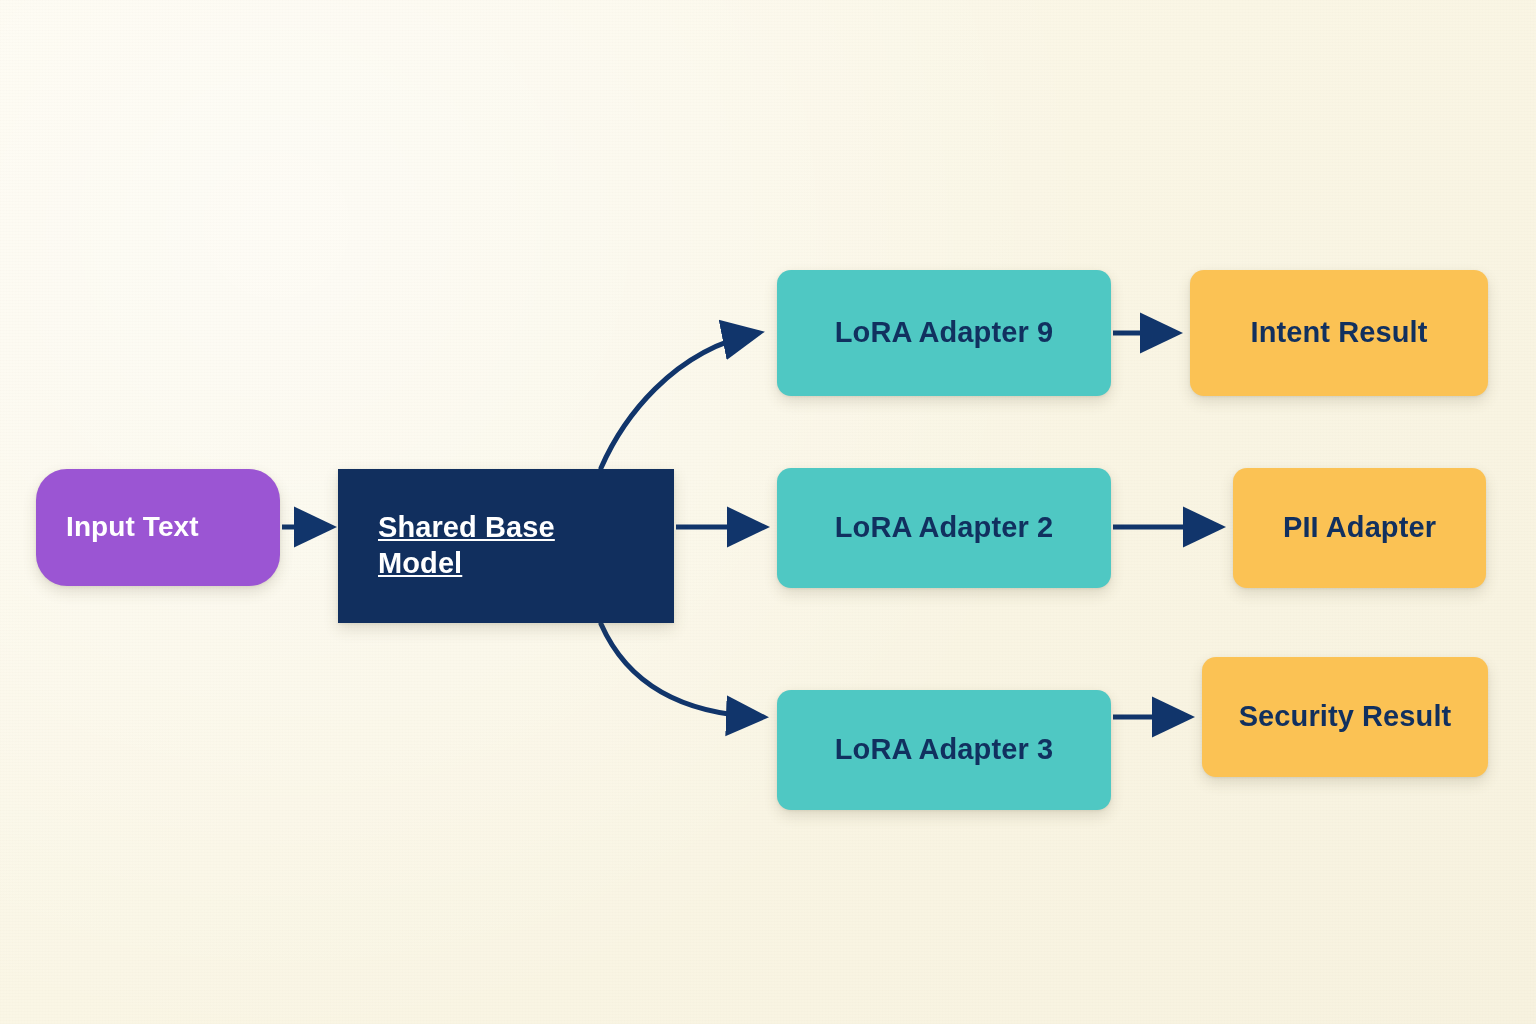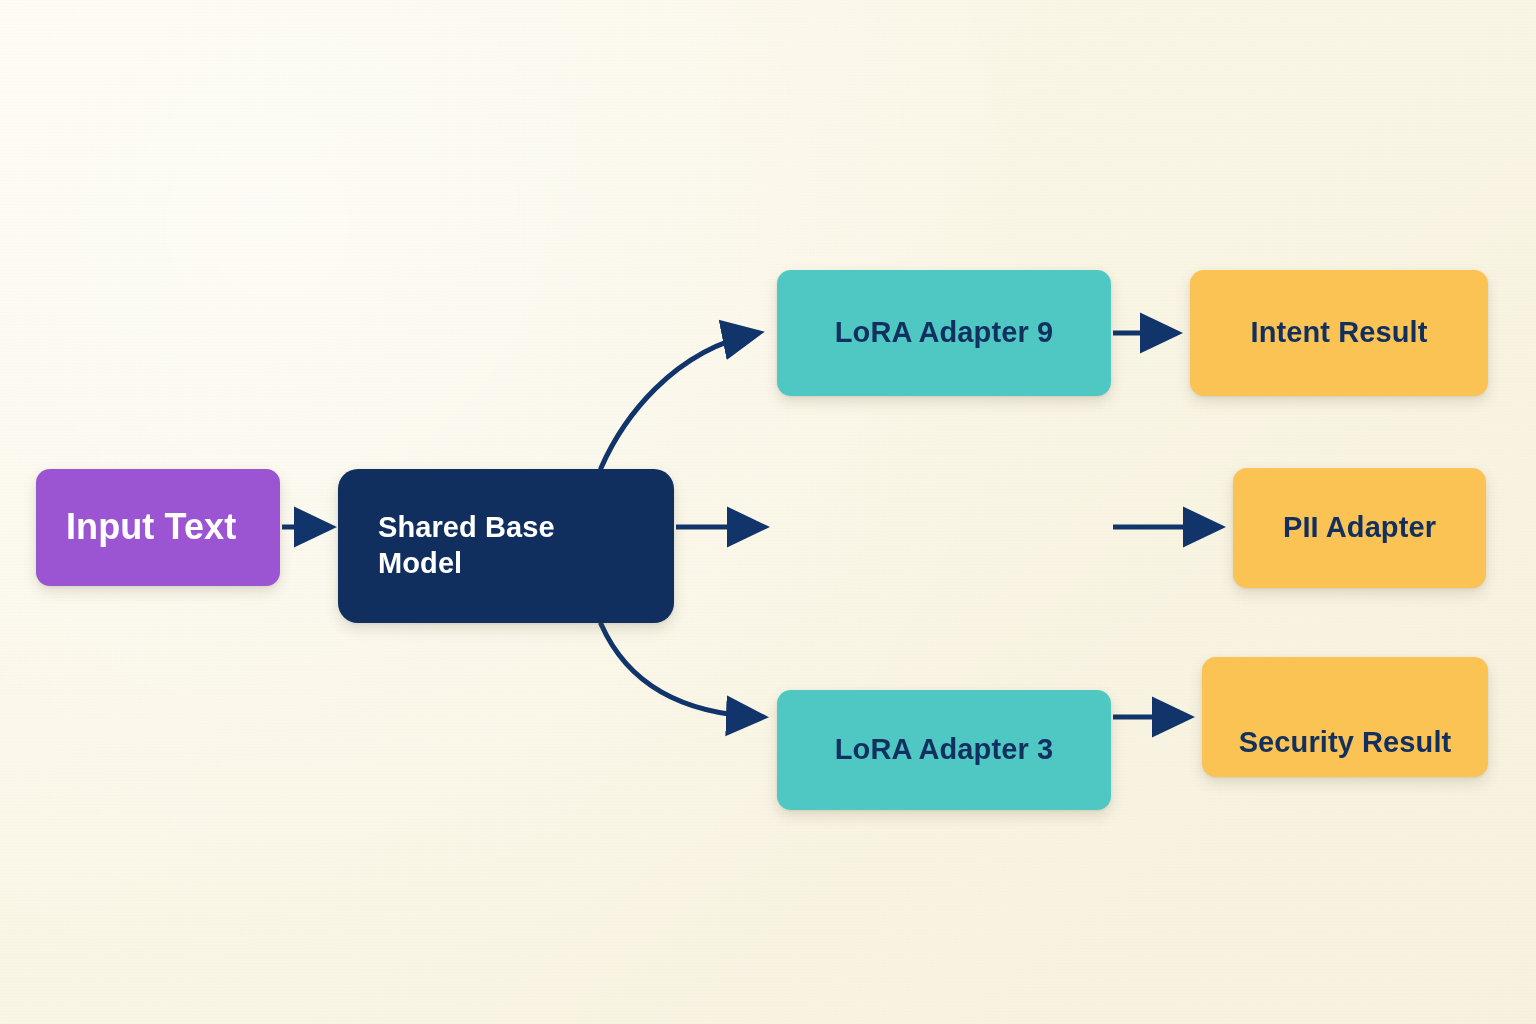--- a/index.html
+++ b/index.html
@@ -45,31 +45,33 @@
   .node .node-label {
     width: 100%;
     line-height: 1.24;
   }
   .node.center-text .node-label { text-align: center; }
   .node.left-text .node-label { text-align: left; }
 
   .node-input {
     background: #9b55d3;
     color: #ffffff;
-    font-size: 36px;
+    font-size: 28px;
     font-weight: 700;
     padding: 0 30px;
+    border-radius: 31px;
   }
   .node-base {
     background: #112f5e;
     color: #ffffff;
     font-size: 29px;
     font-weight: 700;
     padding: 2px 40px;
-    border-radius: 20px;
+    border-radius: 0;
+    text-decoration: underline;
   }
   .node-adapter {
     background: #4fc8c3;
     color: #11305f;
     font-size: 29px;
     font-weight: 600;
     padding: 0 24px;
   }
   .node-result {
     background: #fbc254;
@@ -114,30 +116,33 @@
 
   <div class="node node-base left-text" style="left:338px; top:469px; width:336px; height:154px;">
     <span class="node-label" style="white-space: pre-line;">Shared Base
 Model</span>
   </div>
 
   <div class="node node-adapter center-text" style="left:777px; top:270px; width:334px; height:126px;">
     <span class="node-label">LoRA Adapter 9</span>
   </div>
 
+  <div class="node node-adapter center-text" style="left:777px; top:468px; width:334px; height:120px;">
+    <span class="node-label">LoRA Adapter 2</span>
+  </div>
 
   <div class="node node-adapter center-text" style="left:777px; top:657px; width:334px; height:120px;margin-top:33px;">
     <span class="node-label">LoRA Adapter 3</span>
   </div>
 
   <div class="node node-result center-text" style="left:1190px; top:270px; width:298px; height:126px;">
     <span class="node-label">Intent Result</span>
   </div>
 
   <div class="node node-result center-text" style="left:1233px; top:468px; width:253px; height:120px;">
     <span class="node-label">PII Adapter</span>
   </div>
 
-  <div class="node node-result center-text" style="left:1202px; top:657px; width:286px; height:120px;align-items:flex-end;">
+  <div class="node node-result center-text" style="left:1202px; top:657px; width:286px; height:120px;">
     <span class="node-label">Security Result</span>
   </div>
 
 </div>
 
 </body></html>

